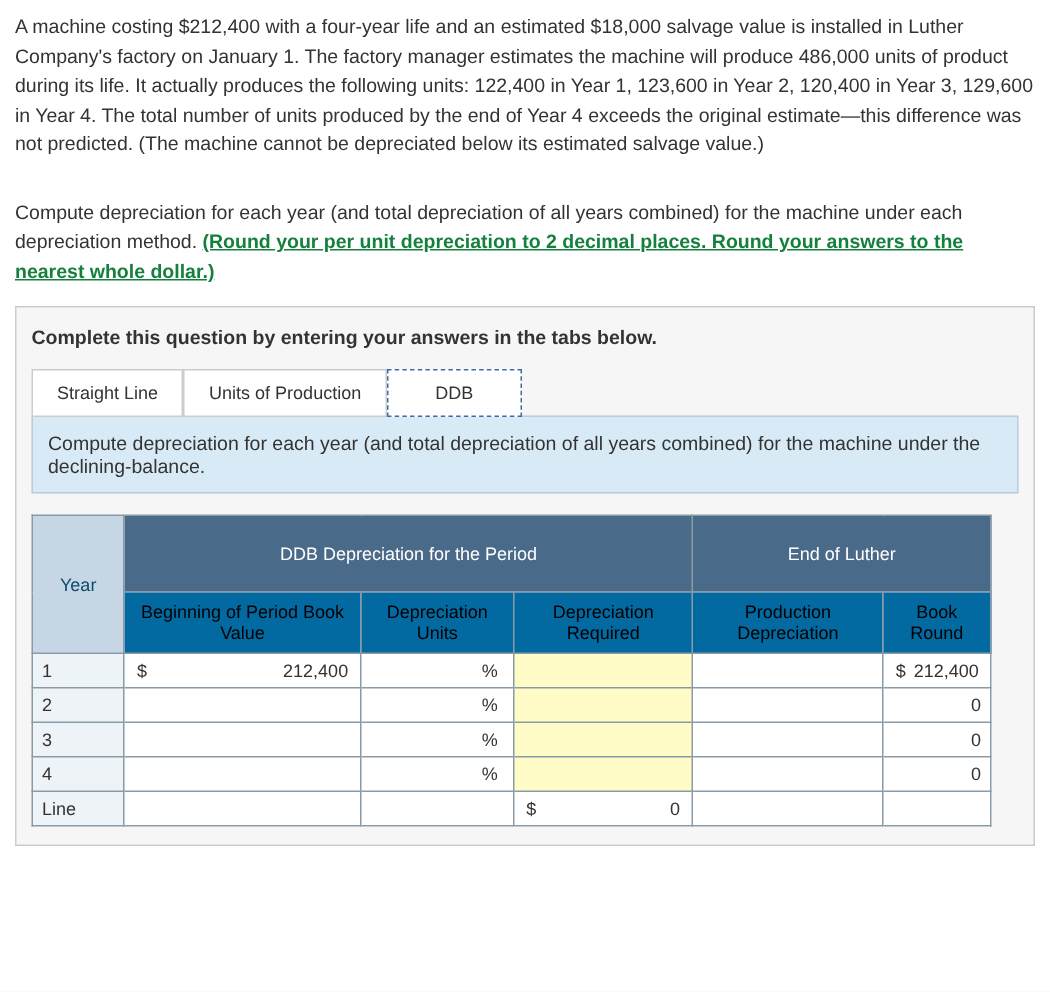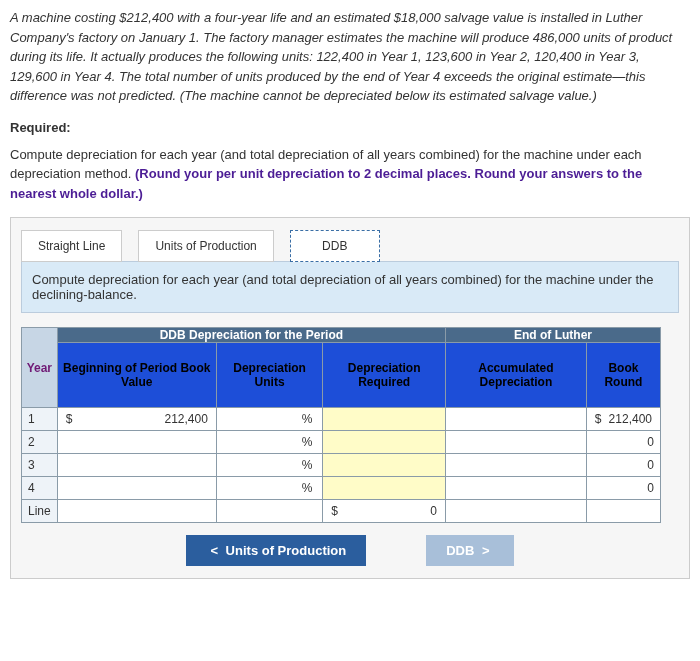--- a/index.html
+++ b/index.html
@@ -1,77 +1,77 @@
 <!DOCTYPE html>
 <html><head>
 <meta charset="utf-8">
 <style>
   * { box-sizing: border-box; margin: 0; padding: 0; }
   body { font-family: Arial, sans-serif; font-size: 13px; color: #333; background: #fff; width: 700px; }
   .content { padding: 8px 10px; }
-  .problem-text { line-height: 1.5; margin-bottom: 14px; font-style: italic; }
+  .problem-text { line-height: 1.5; margin-bottom: 26px; }
   .required { font-weight: bold; margin-bottom: 10px; }
   .instructions { line-height: 1.5; margin-bottom: 14px; }
-  .red-bold { color: #4c1d95; font-weight: bold; }
+  .red-bold { color: #15803d; font-weight: bold; text-decoration: underline; }
   .panel { border: 1px solid #ccc; background: #f6f6f6; padding: 12px 10px; }
   .panel-header { font-weight: bold; margin-bottom: 14px; }
-  .tabs { display: flex; gap: 16px; margin-bottom: 0; }
+  .tabs { display: flex; gap: 0; margin-bottom: 0; }
   .tab { border: 1px solid #ccc; padding: 8px 16px; background: #fff; cursor: pointer; text-align: center; font-size: 12px; min-width: 90px; display:flex; align-items:center; justify-content:center; }
   .tab.active { border: 1px dashed #3a6ea5; position: relative; z-index: 2; }
   .tab-content-bar { background: #d9eaf7; border: 1px solid #bcd; padding: 10px 10px; font-size: 13px; margin-top: -1px; margin-bottom: 14px; }
   table { border-collapse: collapse; width: 100%; max-width: 640px; }
   th, td { border: 1px solid #8a9ba8; padding: 4px 6px; font-size: 12px; text-align: center; vertical-align: middle; }
-  .thead-main th { background: #4a6a8a; color: #fff; font-weight: bold; padding: 0; }
-  .thead-sub th { background: #1d4ed8; color: #000; font-weight: bold; padding: 18px 4px; }
+  .thead-main th { background: #4a6a8a; color: #fff; font-weight: normal; padding: 18px; }
+  .thead-sub th { background: #0369a1; color: #000; font-weight: normal; padding: 6px 4px; }
   .row-label { background: #eef3f8; text-align: left; }
   .input-cell { background: #fff; margin-left: 36px; }
   .yellow-cell { background: #fffcc8; }
   .dollar { display: inline-block; width: 12px; text-align: left; }
   .val { text-align: right; display: inline-block; width: calc(100% - 16px); }
   .pct-cell { text-align: right; padding-right: 10px; }
   .nav-row { display: flex; justify-content: center; gap: 60px; margin-top: 12px; }
   .nav-btn { padding: 8px 20px; color: #fff; font-weight: bold; font-size: 13px; cursor: pointer; border: none; }
   .nav-prev { background: #2b5e9e; }
   .nav-next { background: #a8bfd9; color: #fff; }
   .nav-chevron { font-weight: bold; margin: 0 4px; }
 </style>
 </head>
 <body>
 
 <div class="content">
   <p class="problem-text">A machine costing $212,400 with a four-year life and an estimated $18,000 salvage value is installed in Luther Company's factory on January 1. The factory manager estimates the machine will produce 486,000 units of product during its life. It actually produces the following units: 122,400 in Year 1, 123,600 in Year 2, 120,400 in Year 3, 129,600 in Year 4. The total number of units produced by the end of Year 4 exceeds the original estimate—this difference was not predicted. (The machine cannot be depreciated below its estimated salvage value.)</p>
 
-  <p class="required">Required:</p>
 
   <p class="instructions">
     <span>Compute depreciation for each year (and total depreciation of all years combined) for the machine under each depreciation method. </span><span class="red-bold">(Round your per unit depreciation to 2 decimal places. Round your answers to the nearest whole dollar.)</span>
   </p>
 
   <div class="panel">
+    <p class="panel-header">Complete this question by entering your answers in the tabs below.</p>
 
     <div class="tabs">
       <div class="tab">Straight Line</div>
       <div class="tab">Units of Production</div>
       <div class="tab active">DDB</div>
     </div>
 
     <div class="tab-content-bar">Compute depreciation for each year (and total depreciation of all years combined) for the machine under the declining-balance.</div>
 
     <table>
       <thead>
         <tr class="thead-main">
-          <th rowspan="2" class="thead-sub" style="background:#c7d6e5;color:#701a75;margin-top:27px;">Year</th>
+          <th rowspan="2" class="thead-sub" style="background:#c7d6e5;color:#0c4a6e;margin-top:27px;">Year</th>
           <th colspan="3">DDB Depreciation for the Period</th>
           <th colspan="2">End of Luther</th>
         </tr>
         <tr class="thead-sub">
           <th>Beginning of Period Book Value</th>
           <th>Depreciation Units</th>
           <th>Depreciation Required</th>
-          <th>Accumulated Depreciation</th>
+          <th>Production Depreciation</th>
           <th>Book Round</th>
         </tr>
       </thead>
       <tbody>
         <tr>
           <td class="row-label">1</td>
           <td class="input-cell"><span class="dollar">$</span><span class="val">212,400</span></td>
           <td class="input-cell pct-cell">%</td>
           <td class="yellow-cell"></td>
           <td class="input-cell"></td>
@@ -105,24 +105,14 @@
           <td class="row-label">Line</td>
           <td class="input-cell"></td>
           <td class="input-cell"></td>
           <td class="input-cell"><span class="dollar">$</span><span class="val">0</span></td>
           <td class="input-cell"></td>
           <td class="input-cell"></td>
         </tr>
       </tbody>
     </table>
 
-    <div class="nav-row">
-      <button class="nav-btn nav-prev">
-        <span class="nav-chevron">&lt;</span>
-        <span>Units of Production</span>
-      </button>
-      <button class="nav-btn nav-next">
-        <span>DDB</span>
-        <span class="nav-chevron">&gt;</span>
-      </button>
-    </div>
   </div>
 </div>
 
 </body></html>

